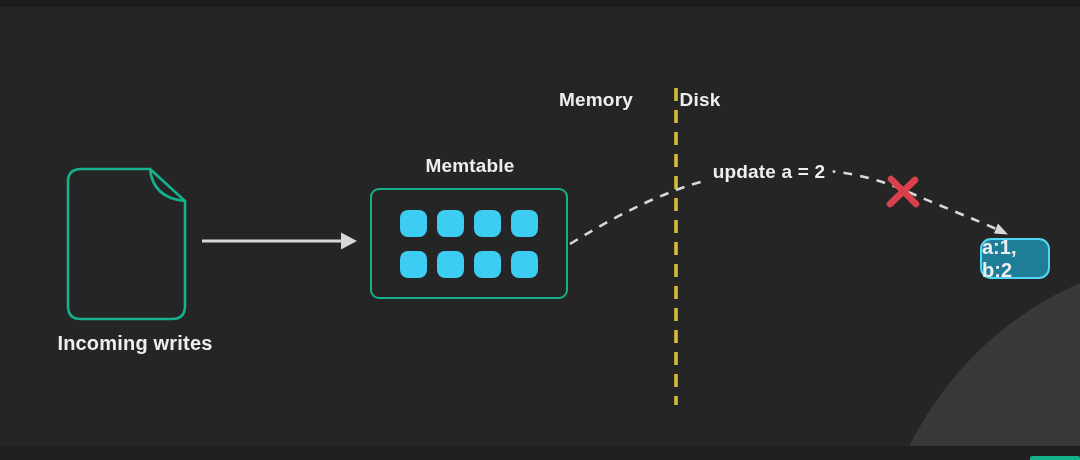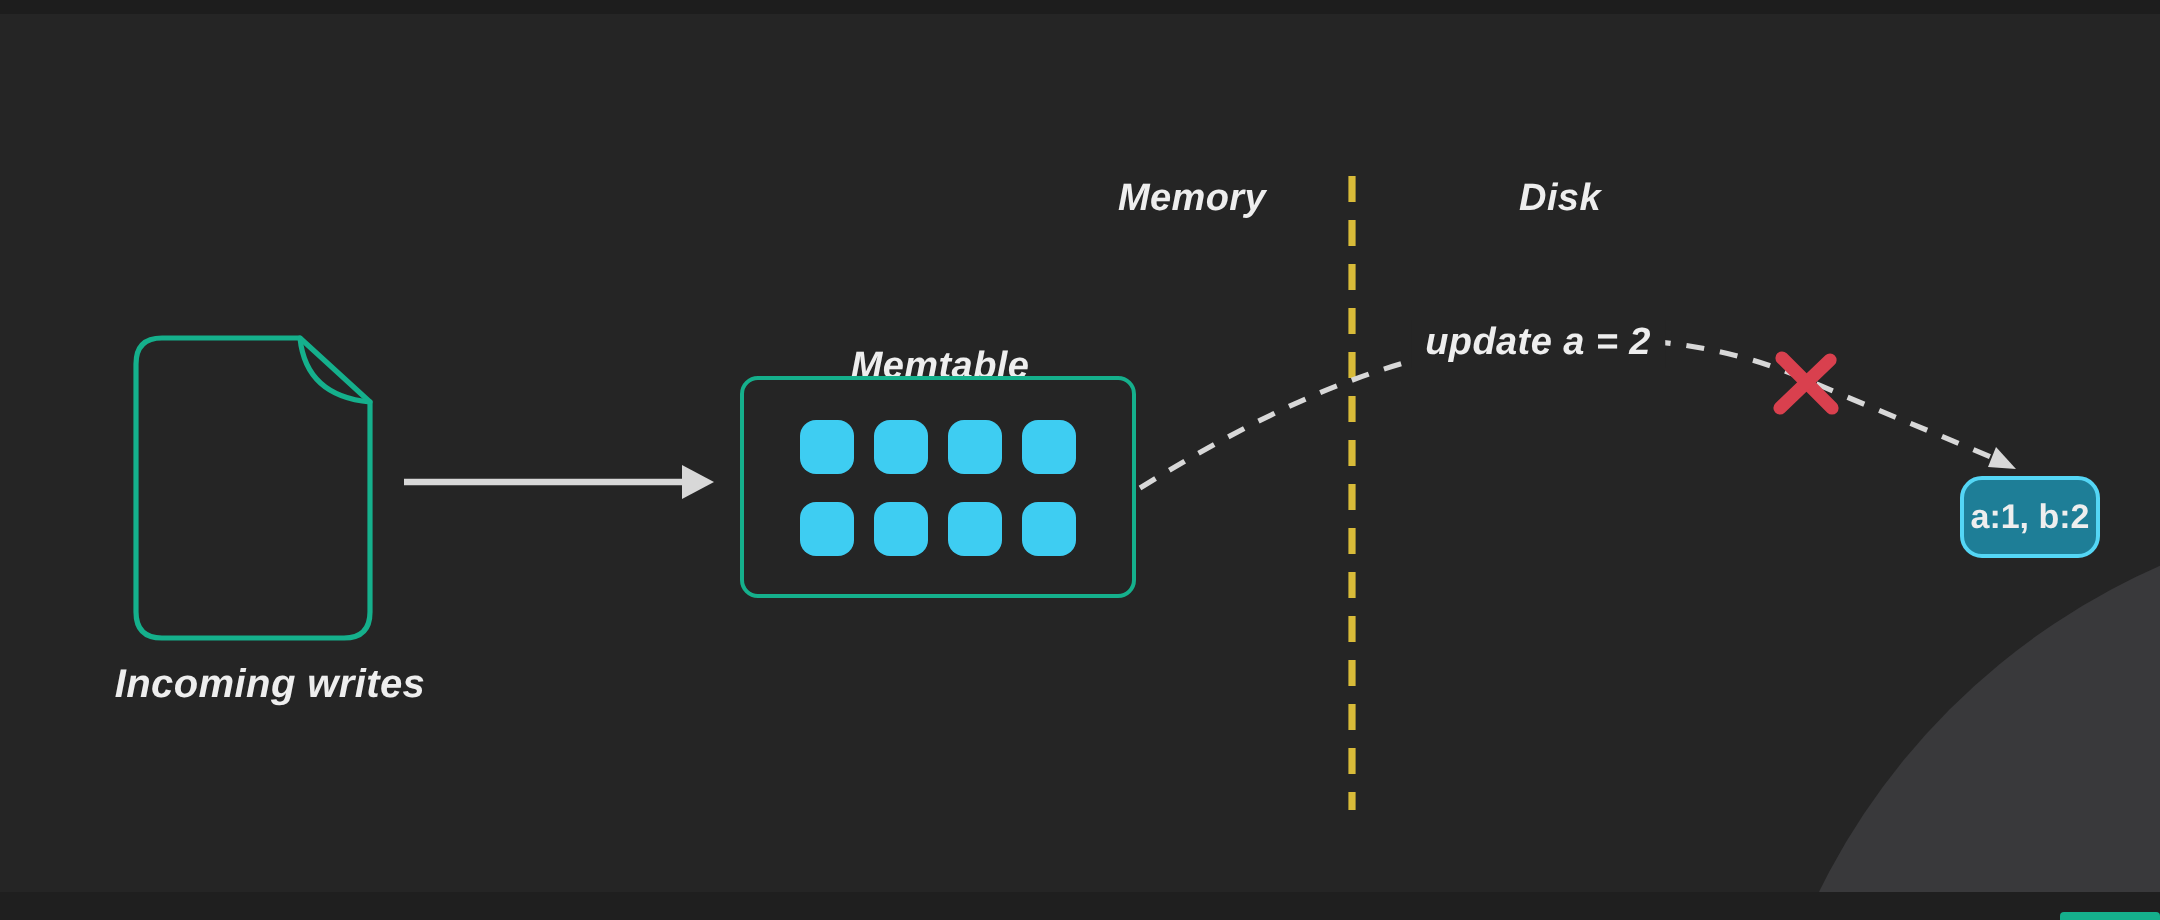--- a/index.html
+++ b/index.html
@@ -23,21 +23,20 @@
     overflow:hidden;
     font-family:"Liberation Sans","DejaVu Sans",sans-serif;
   }
   .label{
     position:absolute;
     color:var(--text);
     font-weight:700;
     white-space:nowrap;
     transform:translate(-50%,-50%);
     letter-spacing:.2px;
-    font-style:italic;
   }
   .lbl-zone{font-size:19px;}
   .lbl-memtable{font-size:19px;}
   .lbl-incoming{font-size:20px;}
   .lbl-update{
     font-size:19px;
     background:var(--background);
     padding:1px 7px;
     z-index:5;
   }
@@ -87,21 +86,21 @@
     box-sizing:border-box;
     background:var(--sstable_fill);
     border:2.6px solid var(--sstable_border);
     border-radius:11px;
     display:flex;align-items:center;justify-content:center;
     z-index:6;
   }
   .sstable-box .val{
     color:var(--text);
     font-weight:700;
-    font-size:17px;
+    font-size:20px;
   }
   .letterbox{
     position:absolute;left:0;width:1080px;
     background:var(--letterbox);
     z-index:7;
   }
   .letterbox.top{top:0;height:7px;}
   .letterbox.bottom{top:446px;height:14px;background:#1f1f1f;}
   .teal-edge{
     position:absolute;
@@ -153,21 +152,21 @@
         <div class="slot"></div>
         <div class="slot"></div>
       </div>
   </div>
 
   <div class="sstable-box">
     <span class="val">a:1, b:2</span>
   </div>
 
   <div class="label lbl-zone" style="left:596px;top:100px;">Memory</div>
-  <div class="label lbl-zone" style="left:772px;top:100px;padding-left:16px;">Disk</div>
-  <div class="label lbl-memtable" style="left:470px;top:184px;">Memtable</div>
+  <div class="label lbl-zone" style="left:692px;top:100px;padding-left:16px;">Disk</div>
+  <div class="label lbl-memtable" style="left:470px;top:166px;">Memtable</div>
   <div class="label lbl-incoming" style="left:135px;top:343px;">Incoming writes</div>
   <div class="label lbl-update" style="left:769px;top:172px;">update a = 2</div>
 
   <div class="letterbox top"></div>
   <div class="letterbox bottom"></div>
   <div class="teal-edge"></div>
 </div>
 
 </body></html>

